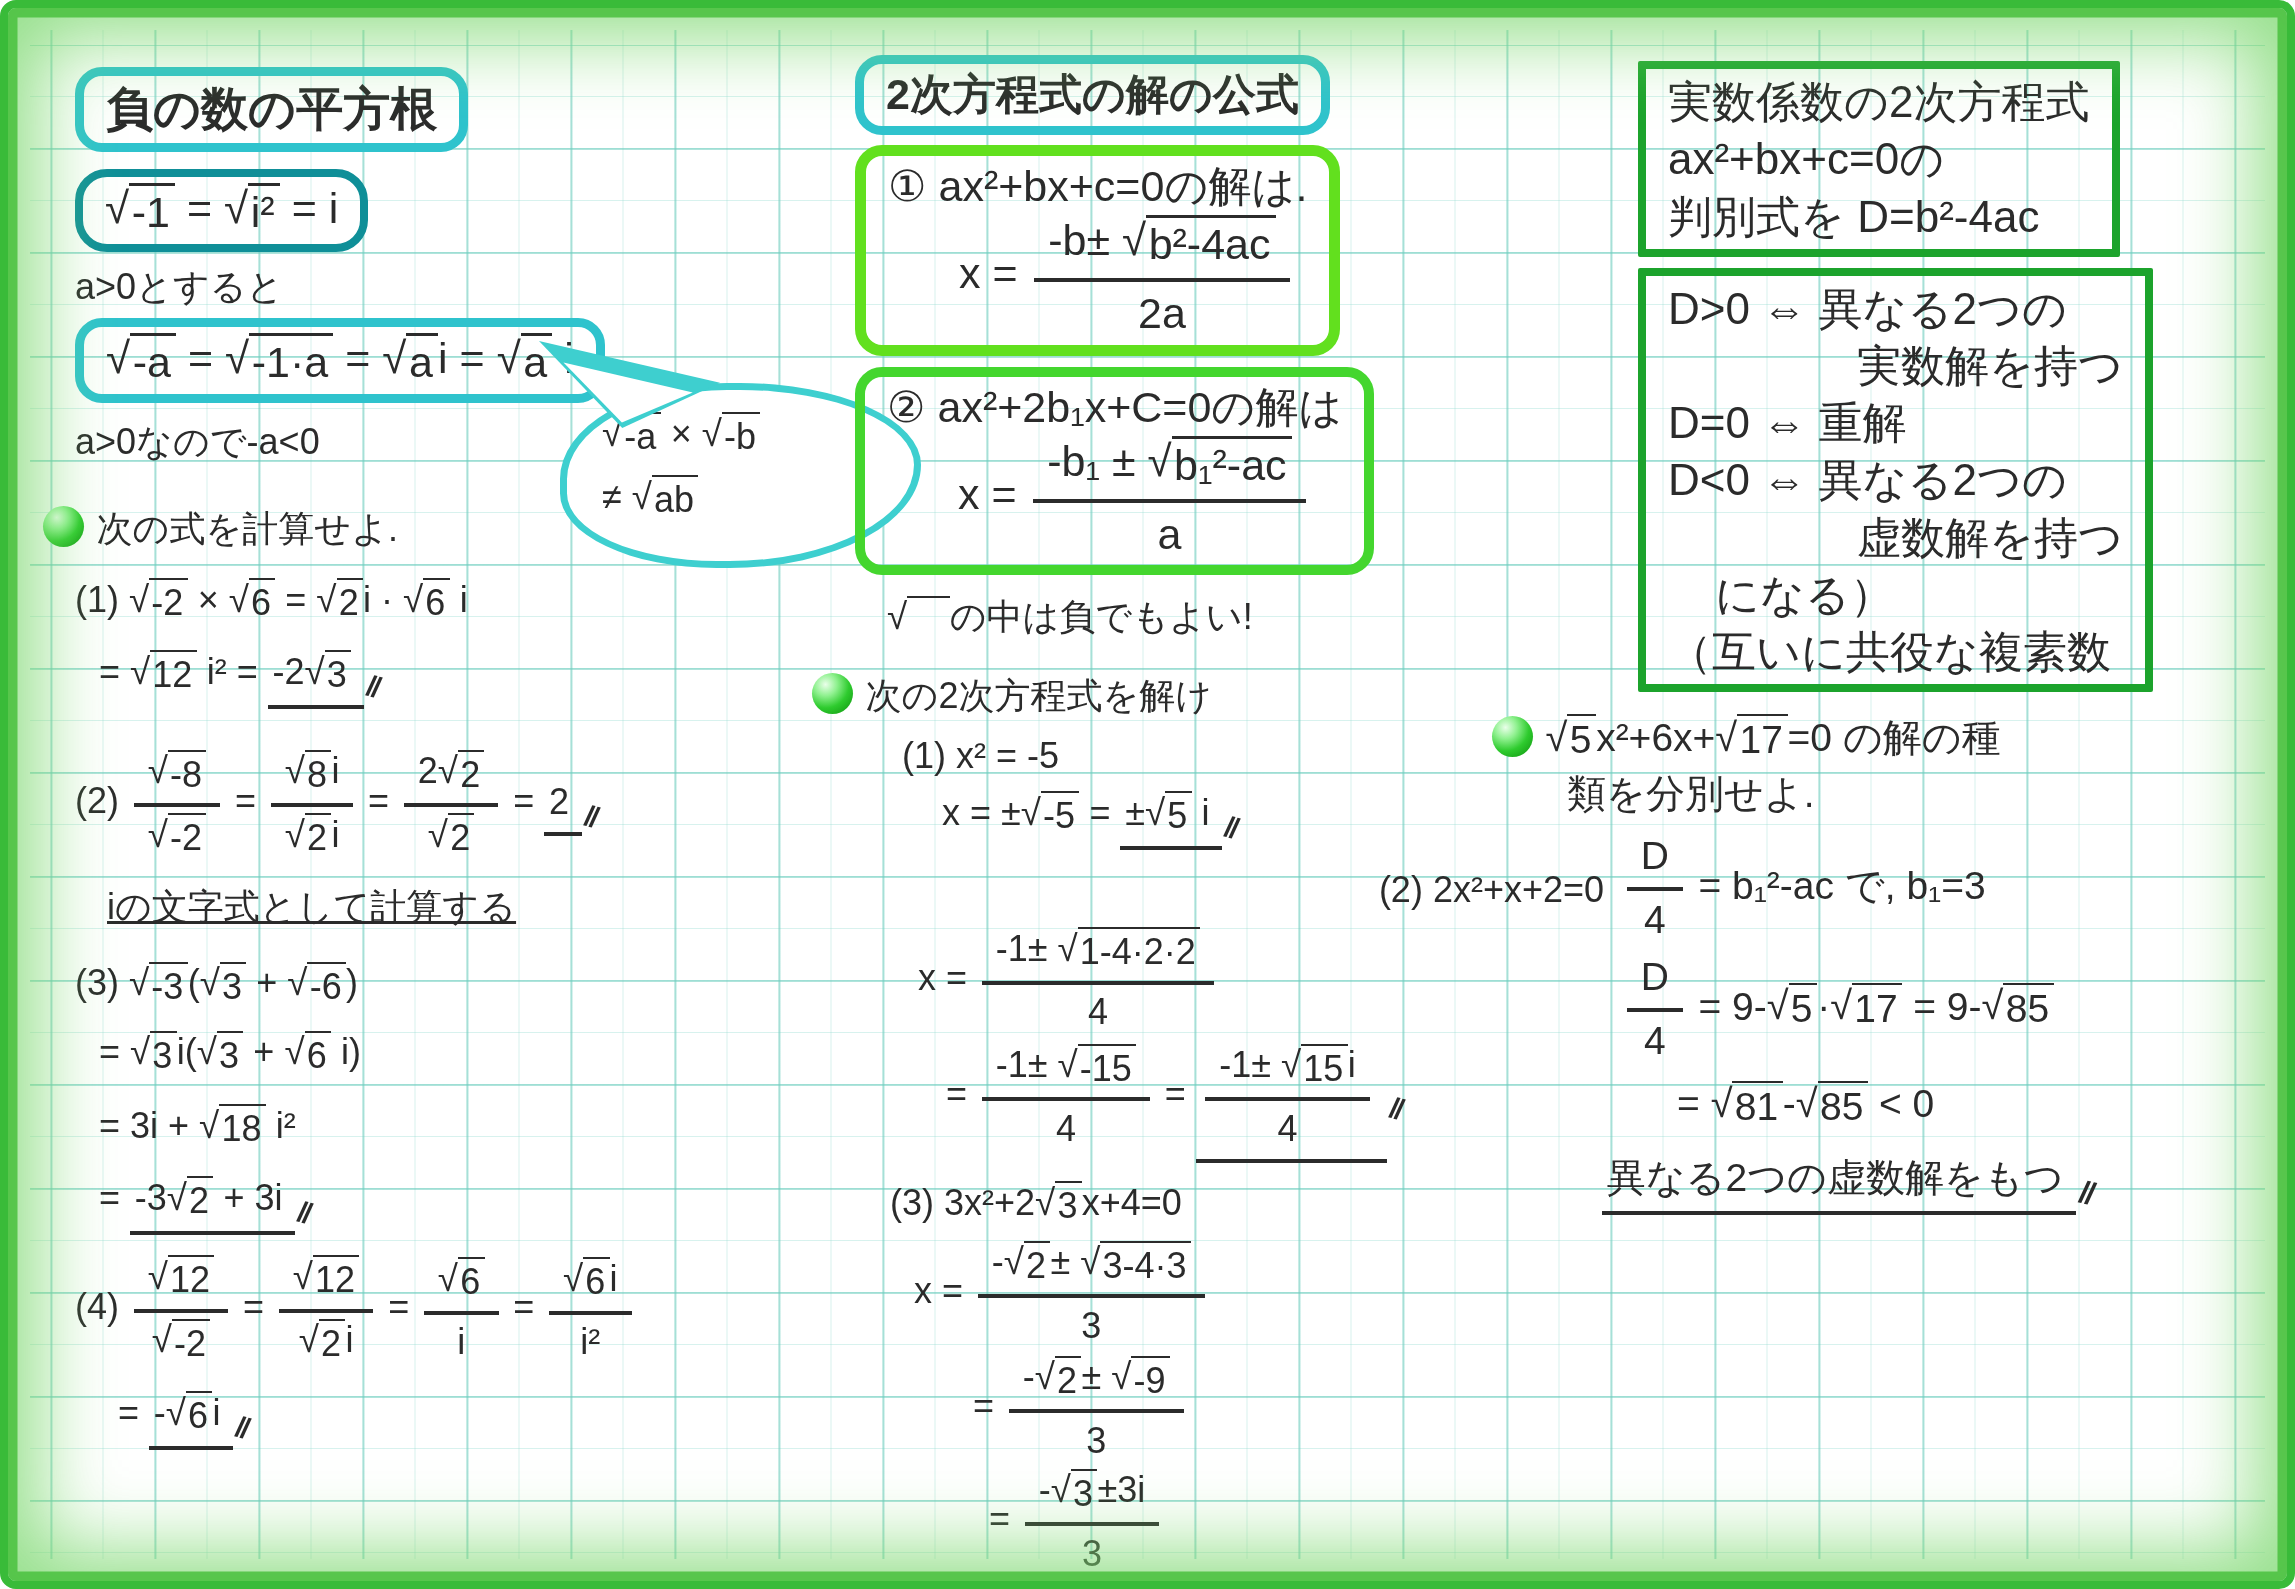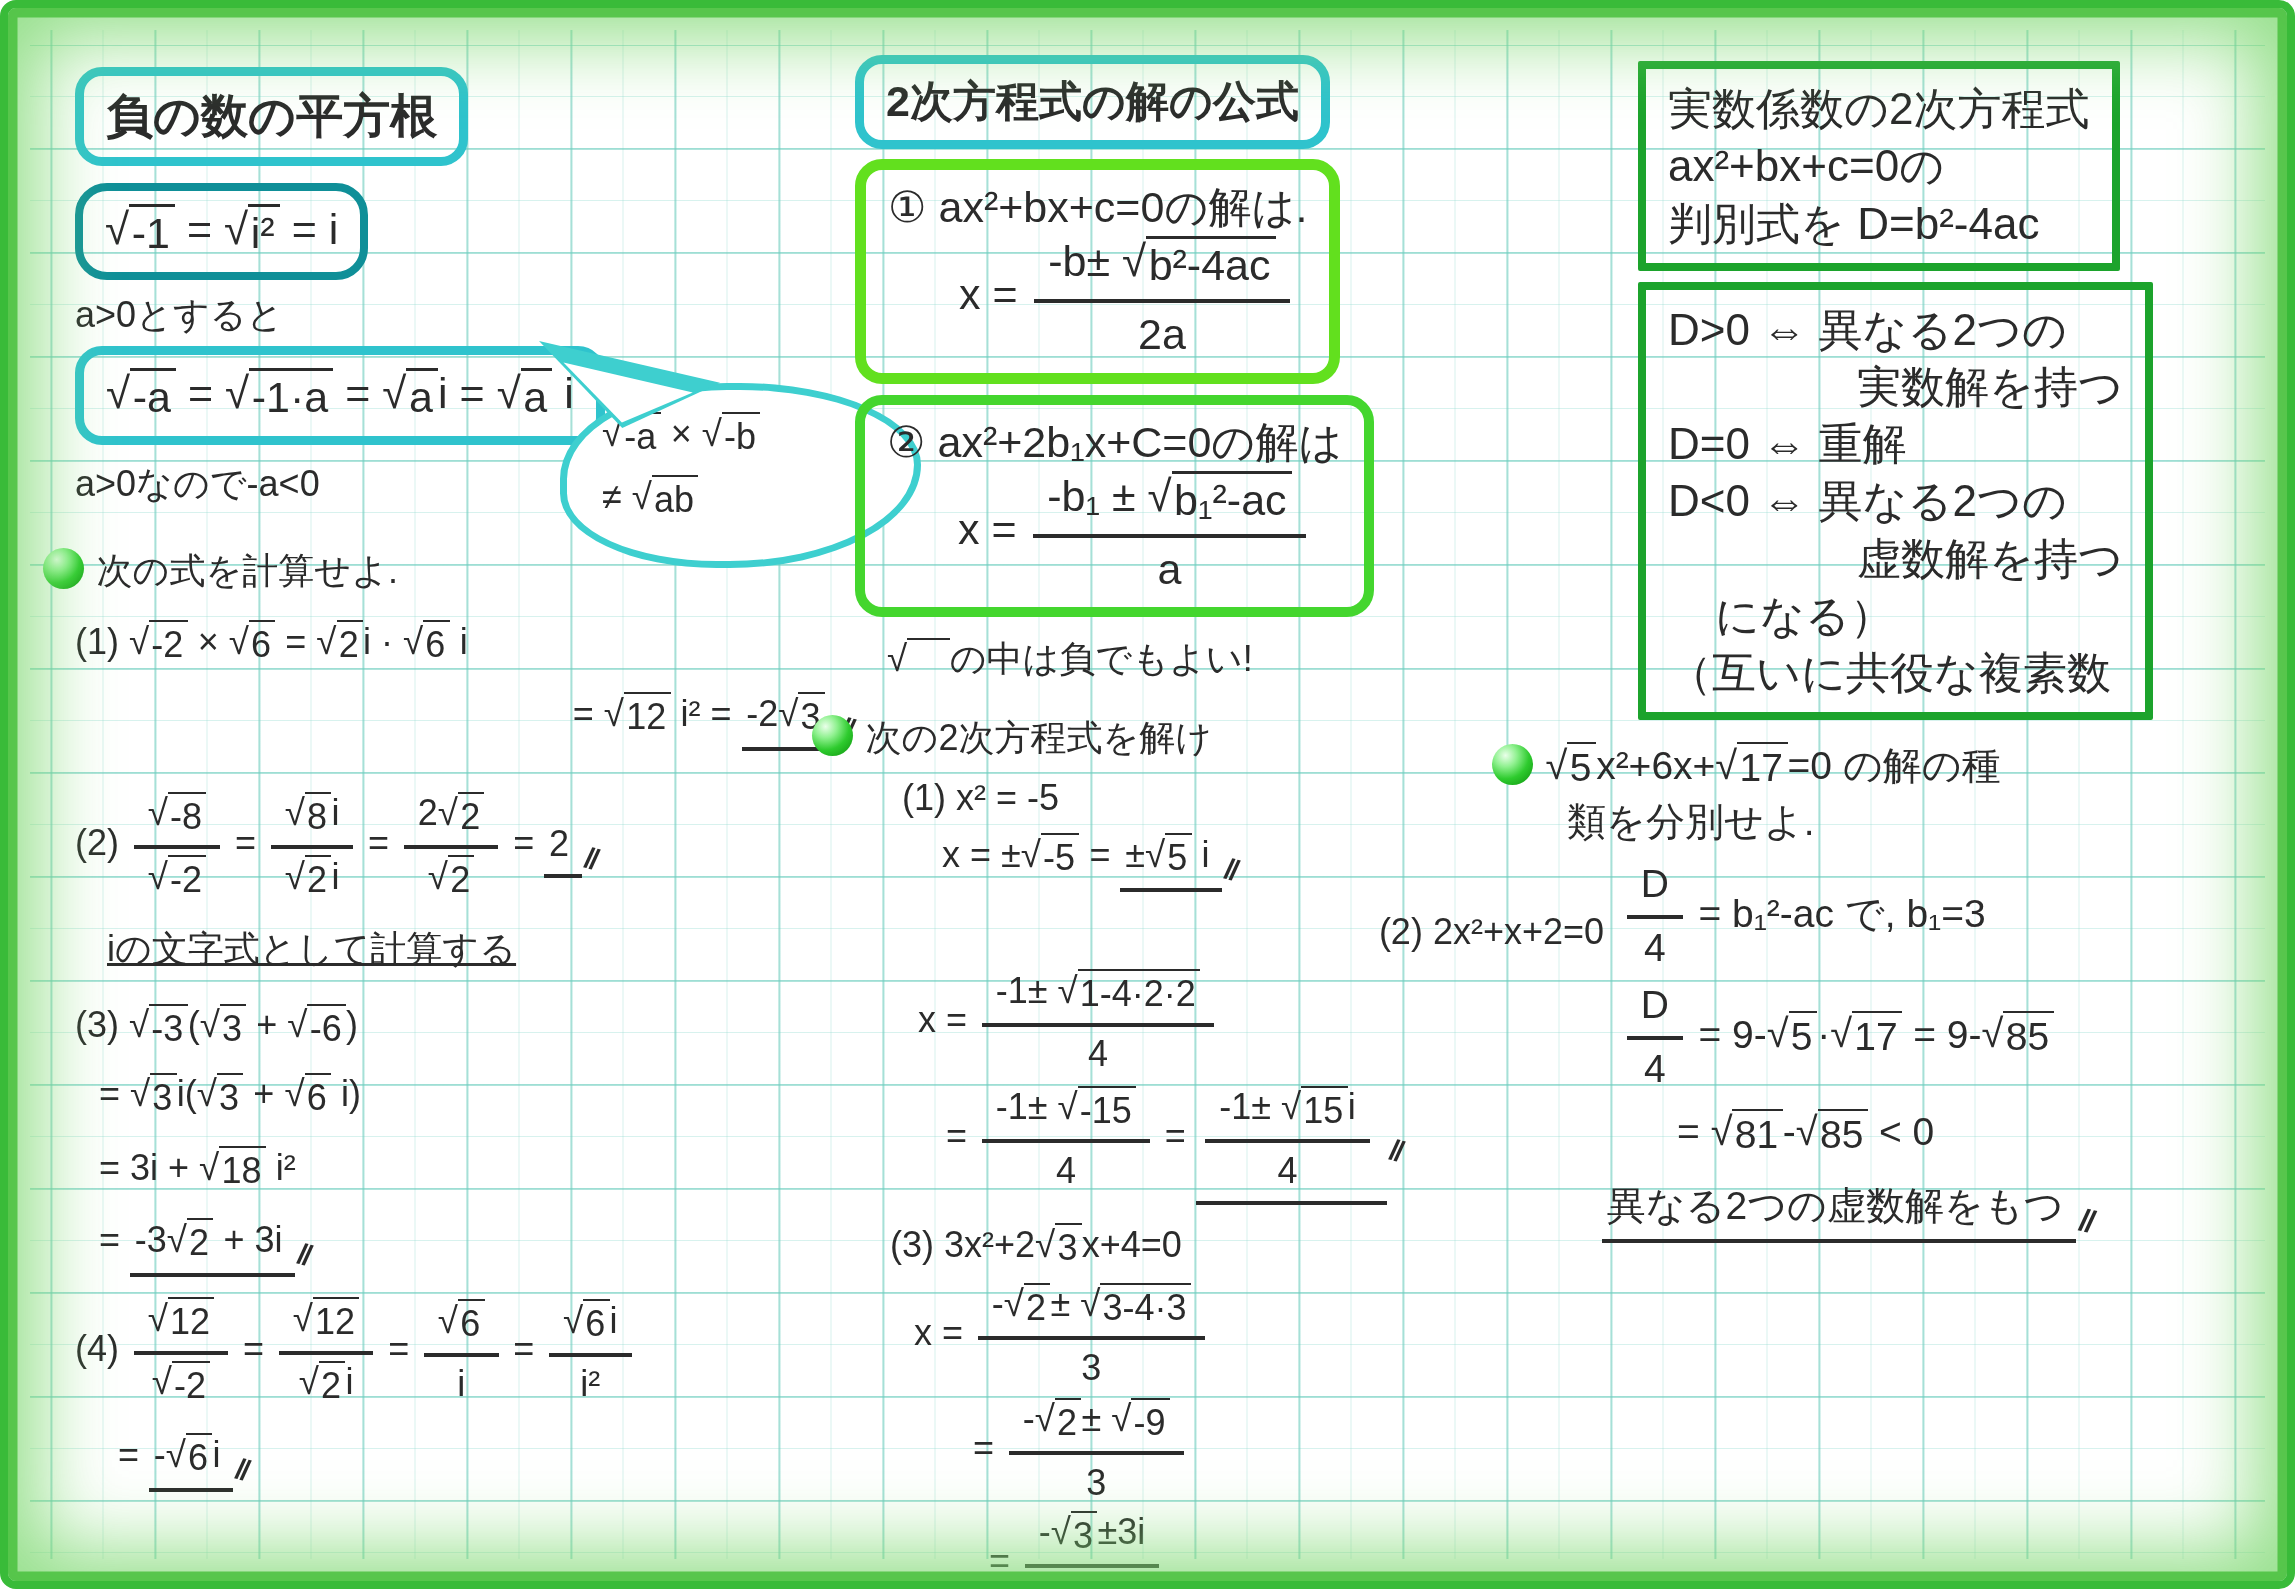--- a/index.html
+++ b/index.html
@@ -37,21 +37,21 @@
   }
   .col{position:absolute;z-index:5;}
   #col-left{left:75px;top:61px;width:780px;}
   #col-middle{left:855px;top:49px;width:749px;}
   #col-right{left:1610px;top:55px;width:680px;}
 
   .line{min-height:46px;line-height:1.25;white-space:nowrap;}
   #col-left .line,#col-middle .line{font-size:36px;}
   #col-right .line{font-size:39px;}
 
-  .box{border-style:solid;border-radius:27px;padding:11px 22px;width:max-content;max-width:100%;}
+  .box{border-style:solid;border-radius:27px;padding:4px 22px;width:max-content;max-width:100%;}
   .box .line{white-space:nowrap;}
   .box.cyan{border-color:var(--cyan);border-width:9.5px;}
   .box.teal{border-color:var(--teal);border-width:8.7px;border-radius:32px;}
   .box.g1{border-color:var(--g1);border-width:11px;}
   .box.g2{border-color:var(--g2);border-width:10.2px;}
   .box.gd{border-color:var(--gd);border-width:8.7px;border-radius:2px;margin-left:28px;}
   .box.title .line{font-size:47px;font-weight:bold;}
   #col-left .box .line{font-size:43px;}
   #col-left .box.title .line{font-size:47px;}
   #col-middle .box .line{font-size:43px;}
@@ -127,21 +127,21 @@
     <div class="line" style="margin-top: 41px; margin-left: -32px;"><span class="bullet"></span>次の式を計算せよ.</div>
     <div class="line" style="margin-top: 25px;">(1) <span class="sq">
         <span class="sqv">-2</span>
       </span> × <span class="sq">
         <span class="sqv">6</span>
       </span> = <span class="sq">
         <span class="sqv">2</span>
       </span>i · <span class="sq">
         <span class="sqv">6</span>
       </span> i</div>
-    <div class="line" style="margin-top: 22px; margin-left: 24px; text-align: right;">= <span class="sq">
+    <div class="line" style="margin-top: 22px; margin-left: 24px;">= <span class="sq">
         <span class="sqv">12</span>
       </span> i² = <span class="ul-ans">-2<span class="sq">
           <span class="sqv">3</span>
         </span></span><span class="endmark">//</span></div>
     <div class="line" style="margin-top: 39px;">(2) <span class="fr"><span class="num"><span class="sq">
             <span class="sqv">-8</span>
           </span></span><span class="den"><span class="sq">
             <span class="sqv">-2</span>
           </span></span></span> = <span class="fr"><span class="num"><span class="sq">
             <span class="sqv">8</span>

